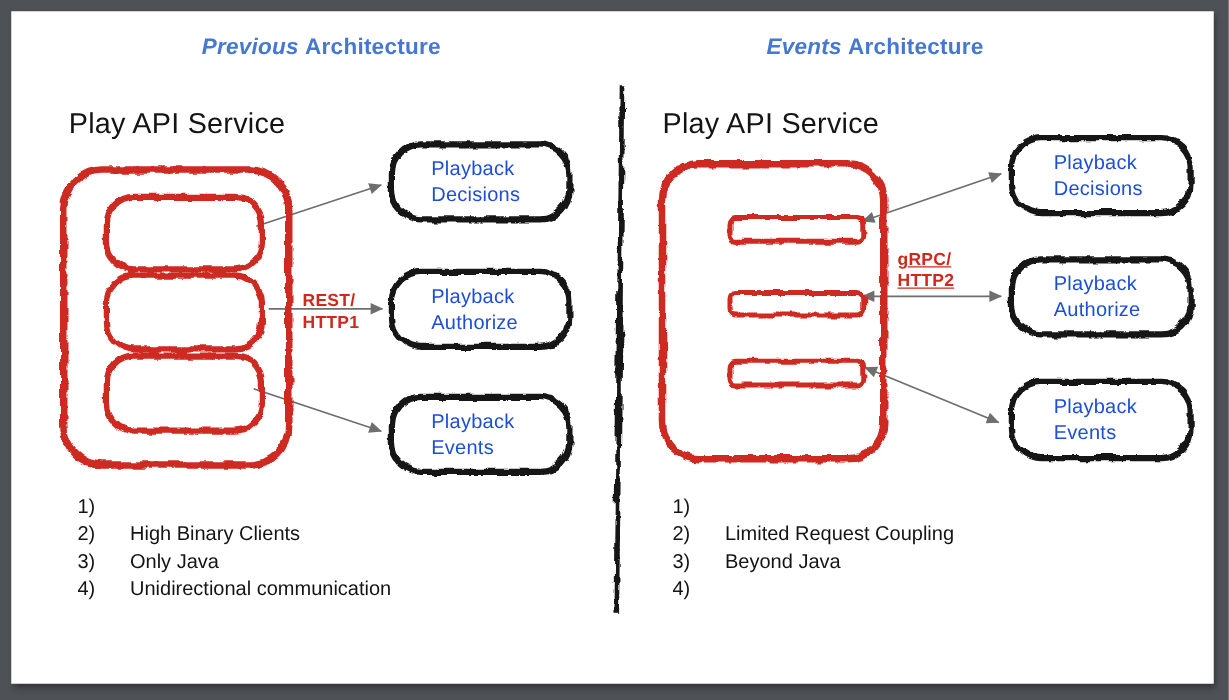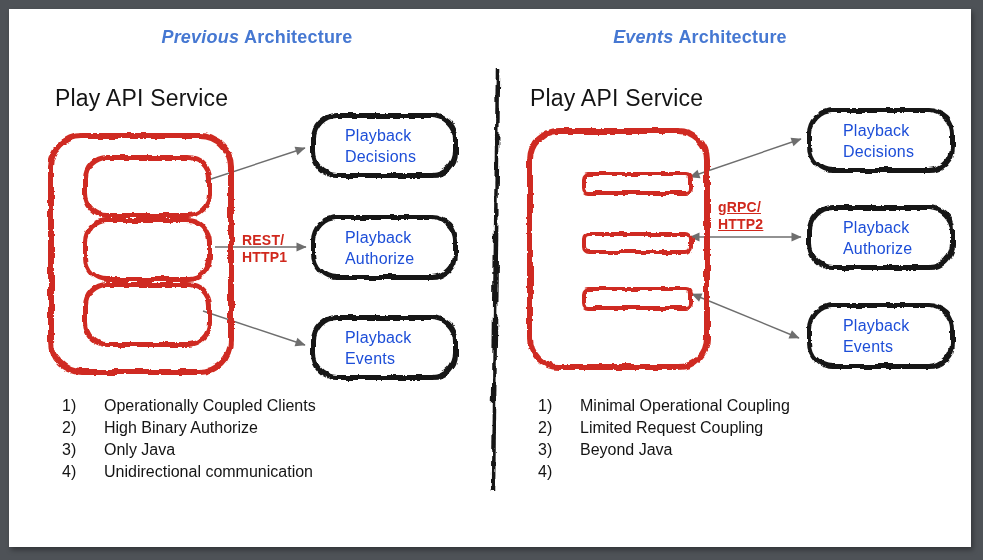--- a/index.html
+++ b/index.html
@@ -116,25 +116,24 @@
     <div class="sketch black f2" style="inset:0;border-width:5px;border-radius:26px;"></div>
     <div class="svc-label" style="padding-left:34px;">
       <span>Playback</span>
       <span>Events</span>
     </div>
   </div>
 
   <div class="notes" style="left:53px;">
     <div class="note-row">
       <span class="note-num">1)</span>
-      <span class="note-text">Operationally Coupled Clients</span>
     </div>
     <div class="note-row">
       <span class="note-num">2)</span>
-      <span class="note-text">High Binary Authorize</span>
+      <span class="note-text">High Binary Clients</span>
     </div>
     <div class="note-row">
       <span class="note-num">3)</span>
       <span class="note-text">Only Java</span>
     </div>
     <div class="note-row">
       <span class="note-num">4)</span>
       <span class="note-text">Unidirectional communication</span>
     </div>
   </div>
@@ -173,21 +172,20 @@
     <div class="sketch black f1" style="inset:0;border-width:5px;border-radius:26px;"></div>
     <div class="svc-label" style="padding-left:36px;">
       <span>Playback</span>
       <span>Events</span>
     </div>
   </div>
 
   <div class="notes" style="left:529px;">
     <div class="note-row">
       <span class="note-num">1)</span>
-      <span class="note-text">Minimal Operational Coupling</span>
     </div>
     <div class="note-row">
       <span class="note-num">2)</span>
       <span class="note-text">Limited Request Coupling</span>
     </div>
     <div class="note-row">
       <span class="note-num">3)</span>
       <span class="note-text">Beyond Java</span>
     </div>
     <div class="note-row">

